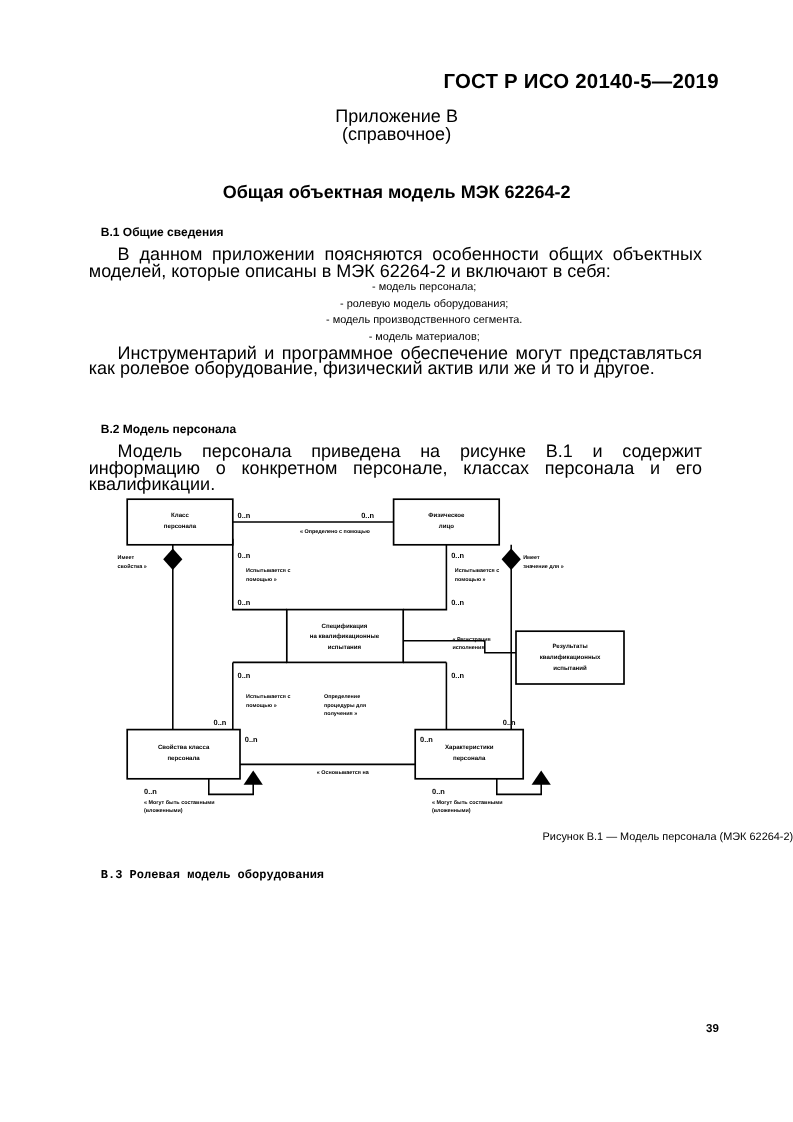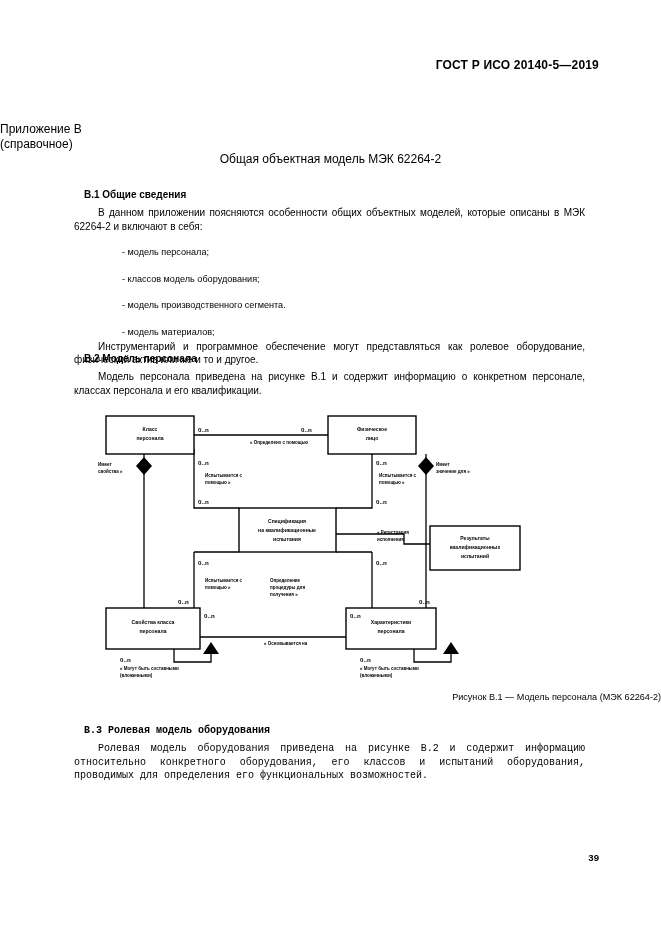--- a/index.html
+++ b/index.html
@@ -18,71 +18,72 @@
   .page {
     position: absolute;
     inset: 0;
   }
 
   
   .doc-header {
     position: absolute;
     top: 58px;
     right: 62px;
-    font-size: 12px;
+    font-size: 17px;
     font-weight: bold;
     letter-spacing: 0.2px;
     white-space: nowrap;
   }
 
   
   .annex-block {
     position: absolute;
     top: 90px;
     left: 0;
     right: 0;
-    font-size: 12px;
+    text-align: center;
+    font-size: 15px;
     line-height: 15px;
-    margin-top: 32px;
   }
   .annex-block .line2 { }
 
   .main-title {
     position: absolute;
     top: 152px;
     left: 0;
     right: 0;
     text-align: center;
-    font-size: 12px;
-    font-weight: normal;
+    font-size: 15px;
+    font-weight: bold;
   }
 
   
   .col {
     position: absolute;
     left: 74px;
     width: 511px;
   }
   .h2 {
     font-size: 10px;
     font-weight: bold;
     margin: 0 0 6px 10px;
   }
   .p {
-    font-size: 10px;
+    font-size: 15px;
     line-height: 13.6px;
     margin: 0;
     text-align: justify;
     text-indent: 24px;
   }
   .li {
     font-size: 9.1px;
     line-height: 13.6px;
-    margin: 13px 0 0 48px;
+    margin: 0 0 0 48px;
     white-space: nowrap;
+    text-align: center;
   }
 
   .sec-b1  { top: 189px; }
   .sec-b2  { top: 353px; }
   .sec-b3  { top: 725px; font-family: Liberation Mono, monospace; }
 
   
   .figure {
     position: absolute;
     left: 74px;
@@ -152,21 +153,21 @@
     <div>Приложение В</div>
     <div class="line2">(справочное)</div>
   </div>
 
   <div class="main-title">Общая объектная модель МЭК 62264-2</div>
 
   <div class="col sec-b1">
     <div class="h2">В.1  Общие сведения</div>
     <p class="p">В данном приложении поясняются особенности общих объектных моделей, которые описаны в МЭК 62264-2 и включают в себя:</p>
     <div class="li">- модель персонала;</div>
-    <div class="li">- классов модель оборудования;</div>
+    <div class="li">- ролевую модель оборудования;</div>
     <div class="li">- модель производственного сегмента.</div>
     <div class="li">- модель материалов;</div>
     <p class="p">Инструментарий и программное обеспечение могут представляться как ролевое оборудование, физический актив или же и то и другое.</p>
   </div>
 
   <div class="col sec-b2">
     <div class="h2">В.2  Модель персонала</div>
     <p class="p">Модель персонала приведена на рисунке В.1 и содержит информацию о конкретном персонале, классах персонала и его квалификации.</p>
   </div>
 
@@ -279,18 +280,17 @@
 
       <text class="assoc" x="286" y="266">« Могут быть составными</text>
       <text class="assoc" x="286" y="273">(вложенными)</text>
     </svg>
   </div>
 
   <div class="fig-caption">Рисунок В.1 — Модель персонала (МЭК 62264-2)</div>
 
   <div class="col sec-b3">
     <div class="h2">В.3  Ролевая модель оборудования</div>
-    <p class="p">Ролевая модель оборудования приведена на рисунке В.2 и содержит информацию относительно конкретного оборудования, его классов и испытаний оборудования, проводимых для определения его функциональных возможностей.</p>
   </div>
 
   <div class="folio">39</div>
 
 </div>
 
 </body></html>

